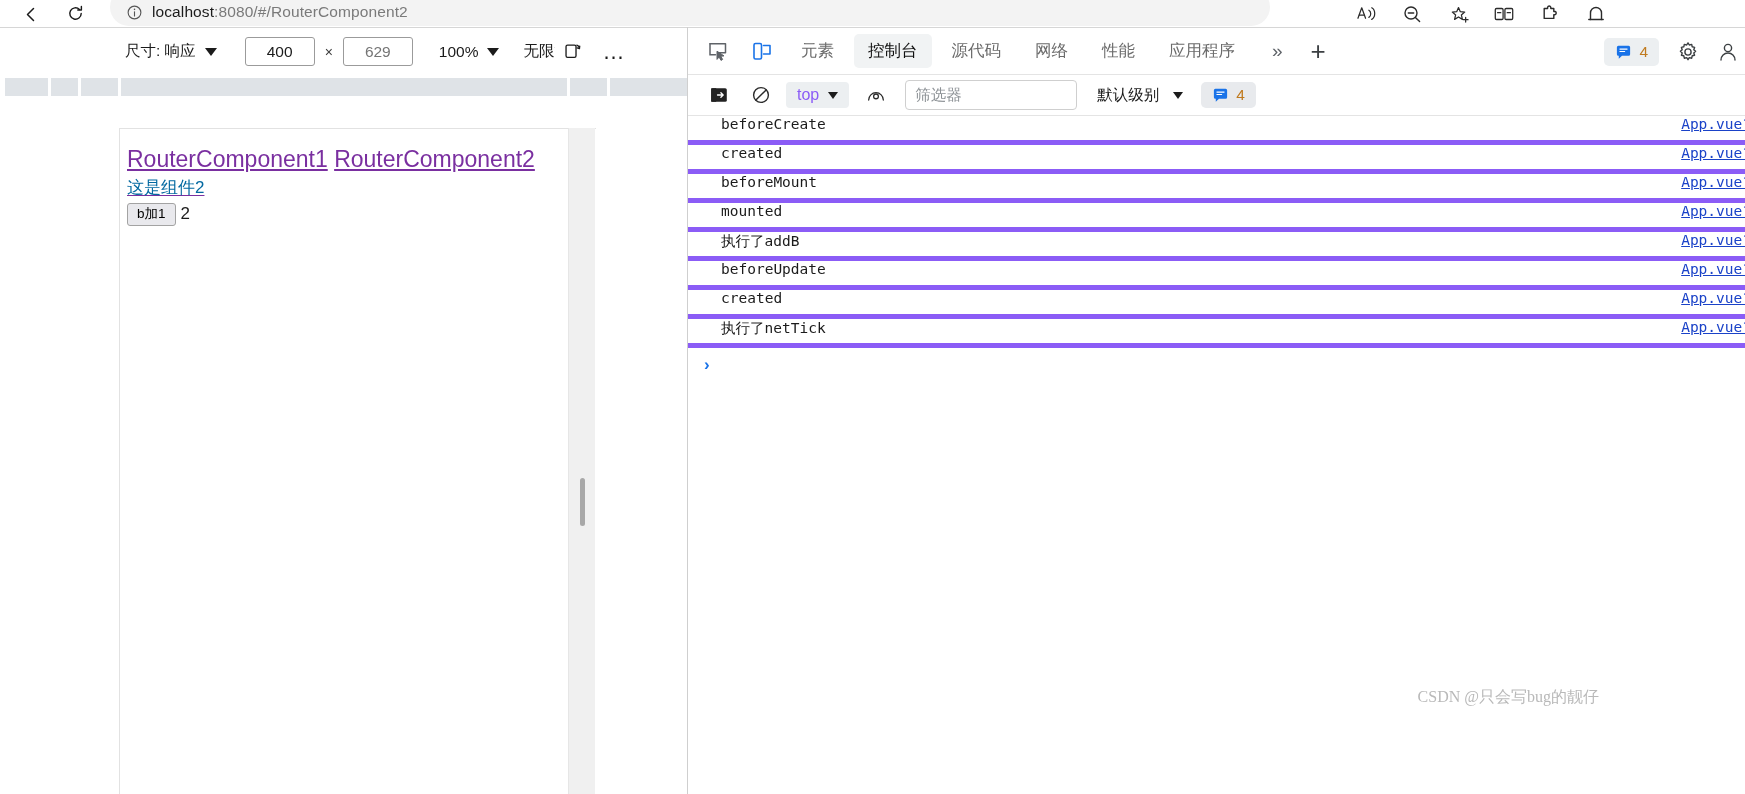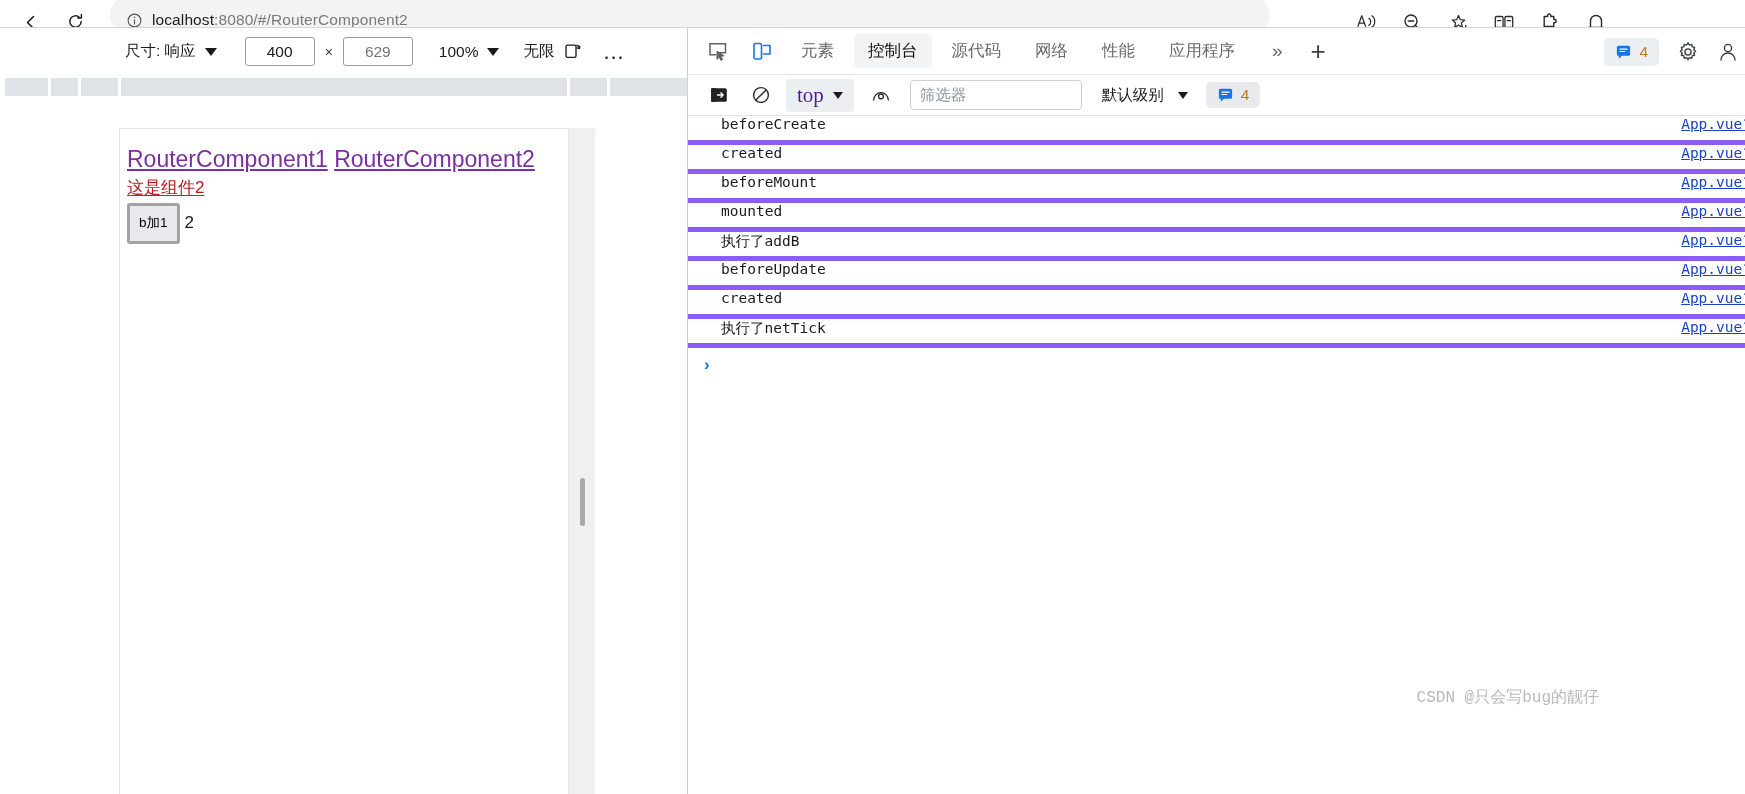--- a/index.html
+++ b/index.html
@@ -8,21 +8,21 @@
     width: 1745px; height: 794px;
     overflow: hidden;
     background: #ffffff;
     font-family: "Liberation Sans", sans-serif;
   }
 
   #app { position: relative; width: 1745px; height: 794px; background: #fff; }
 
   
   .browser-chrome {
-    position: absolute; left: 0; top: 8px; width: 1619px; height: 27px;
+    position: absolute; left: 0; top: 0; width: 1619px; height: 27px;
     background: #ffffff;
   }
   .nav-btn {
     position: absolute; top: 0; width: 34px; height: 27px;
     display: flex; align-items: center; justify-content: center;
     color: #1b1b1b;
   }
   .nav-back { left: 14px; }
   .nav-reload { left: 58px; }
 
@@ -109,31 +109,31 @@
     overflow: hidden;
   }
   .page-body { padding: 16px 0 0 7px; }
   .router-links {
     font-size: 23px; line-height: 1.25;
   }
   .router-links a {
     color: #7a2fa0; text-decoration: underline; text-underline-offset: 2px;
   }
   .comp-text {
-    font-size: 17px; color: #b91c1c; margin-top: 2px;
+    font-size: 17px; color: #0369a1; margin-top: 2px;
     text-decoration: underline; text-underline-offset: 2px;
     text-decoration-color: #7a2fa0;
     display: inline-block;
   }
   .btn-row { margin-top: 4px; display: flex; align-items: center; gap: 5px; }
   .vue-btn {
     font-family: "Liberation Sans", sans-serif;
     font-size: 13.5px; color: #000;
-    background: #e9e9ed; border: 3px solid #a3a3a3;
-    border-radius: 3px; padding: 10px 9px; line-height: 1.1;
+    background: #e9e9ed; border: 1px solid #a3a3a3;
+    border-radius: 3px; padding: 3px 9px; line-height: 1.1;
   }
   .counter { font-size: 17px; color: #1b1b1b; }
 
   .vp-scrollbar {
     position: absolute; left: 568px; top: 29px; width: 27px; height: 666px;
     background: #f0f0f0; border-left: 1px solid #e6e6e6;
   }
   .vp-thumb {
     position: absolute; left: 11px; top: 350px; width: 5px; height: 48px;
     background: #a8a8a8; border-radius: 3px;
@@ -190,21 +190,21 @@
   .cf-icon {
     width: 42px; height: 30px; display: flex; align-items: center;
     justify-content: center; color: #3c4043;
   }
   .cf-icon.first { margin-left: 10px; }
   .ctx-select {
     display: flex; align-items: center; gap: 9px;
     background: #eceff1; border-radius: 4px;
     padding: 4px 11px; margin-left: 4px;
   }
-  .ctx-select .txt { font-size: 21px; color: #4c1d95; font-family: Liberation Serif, serif; }
+  .ctx-select .txt { font-size: 16px; color: #8b5cf6; }
   .caret-sm {
     width: 0; height: 0; border-left: 5px solid transparent;
     border-right: 5px solid transparent; border-top: 7px solid #1b1b1b;
   }
   .filter-input {
     width: 172px; height: 30px; margin-left: 8px;
     border: 1px solid #cfcfcf; border-radius: 4px;
     background: #fff; font-size: 15.5px; color: #1b1b1b;
     padding: 0 9px; outline: none;
     font-family: "Liberation Sans", sans-serif;
@@ -241,21 +241,21 @@
     height: 34px; display: flex; align-items: center;
   }
   .prompt-arrow {
     margin-left: 16px; color: #1a73e8; font-size: 17px; font-weight: bold;
   }
 
   
   .watermark {
     position: absolute; right: 146px; bottom: 86px;
     font-size: 16px; color: #b9b9b9; white-space: nowrap;
-    font-family: Liberation Mono, monospace;
+    font-family: Liberation Serif, serif;
   }
 
   svg { display: block; }
 </style>
 </head>
 <body>
 
 <div id="app">
 
   <div class="browser-chrome">

